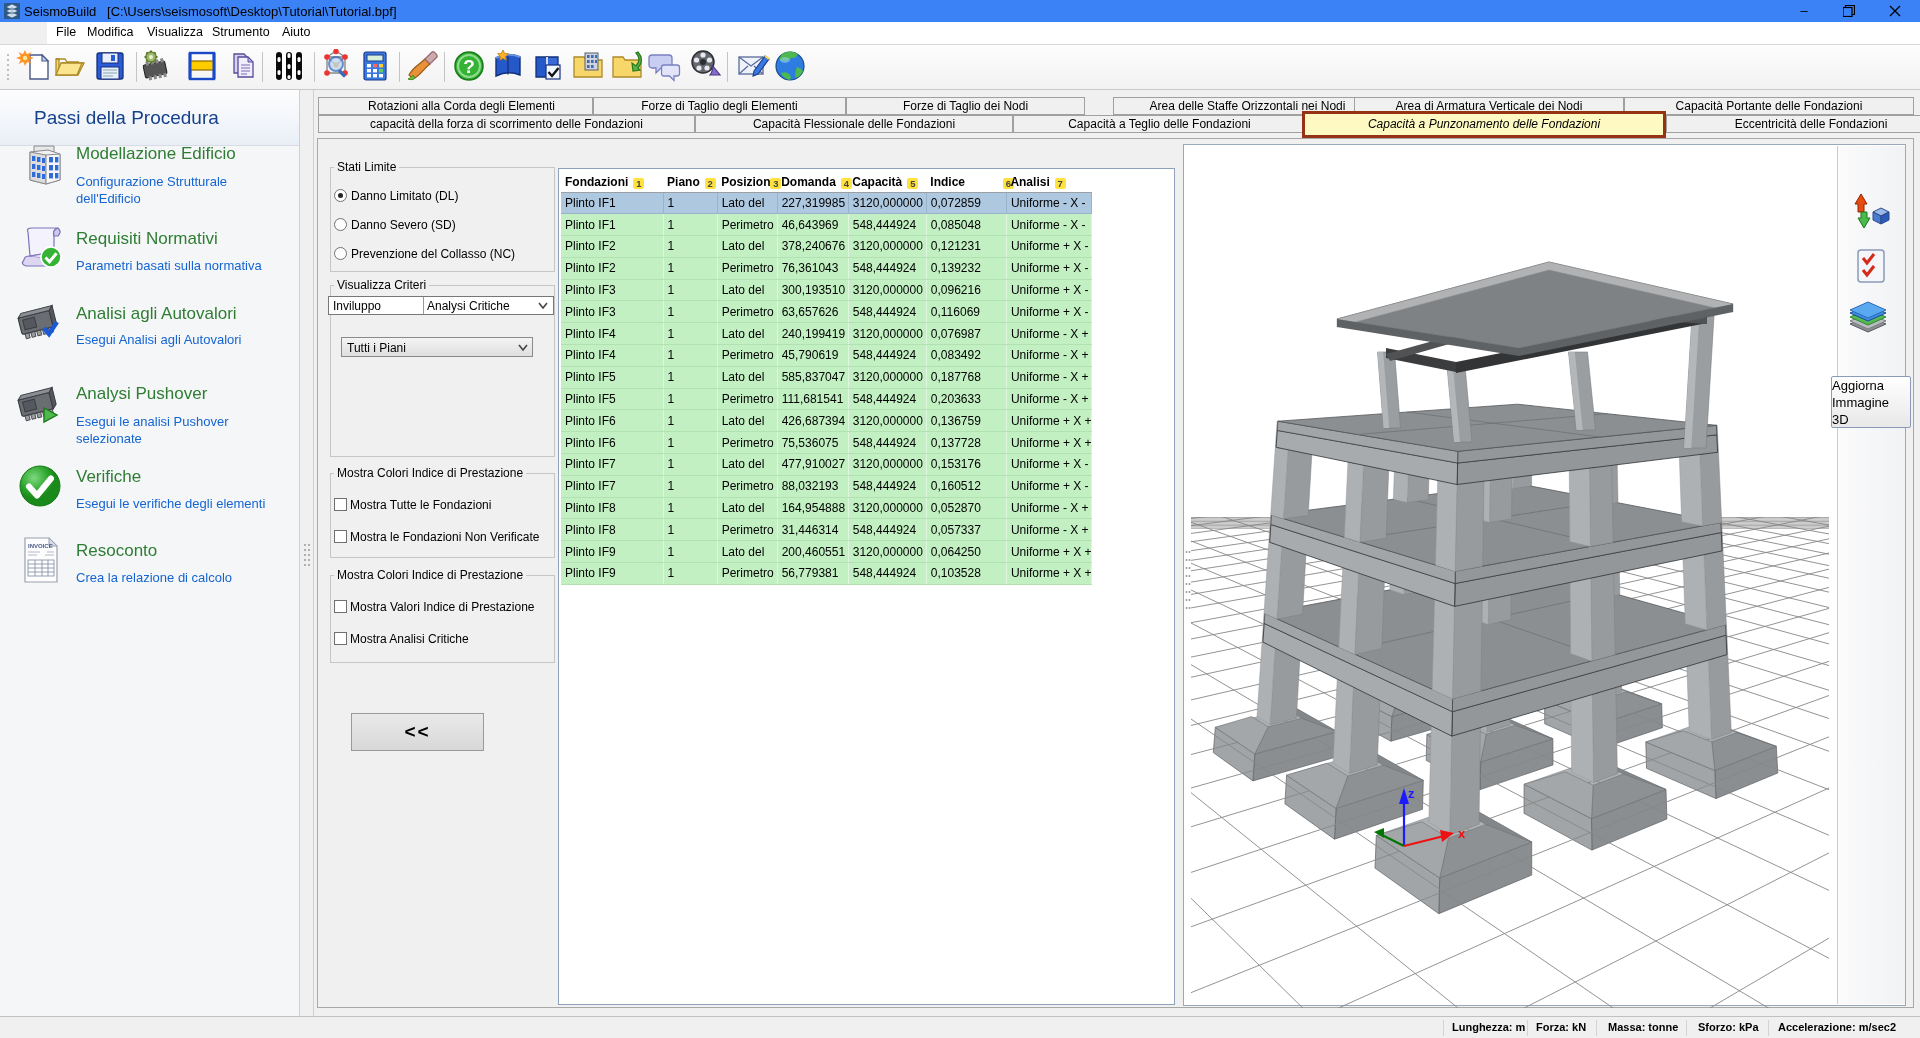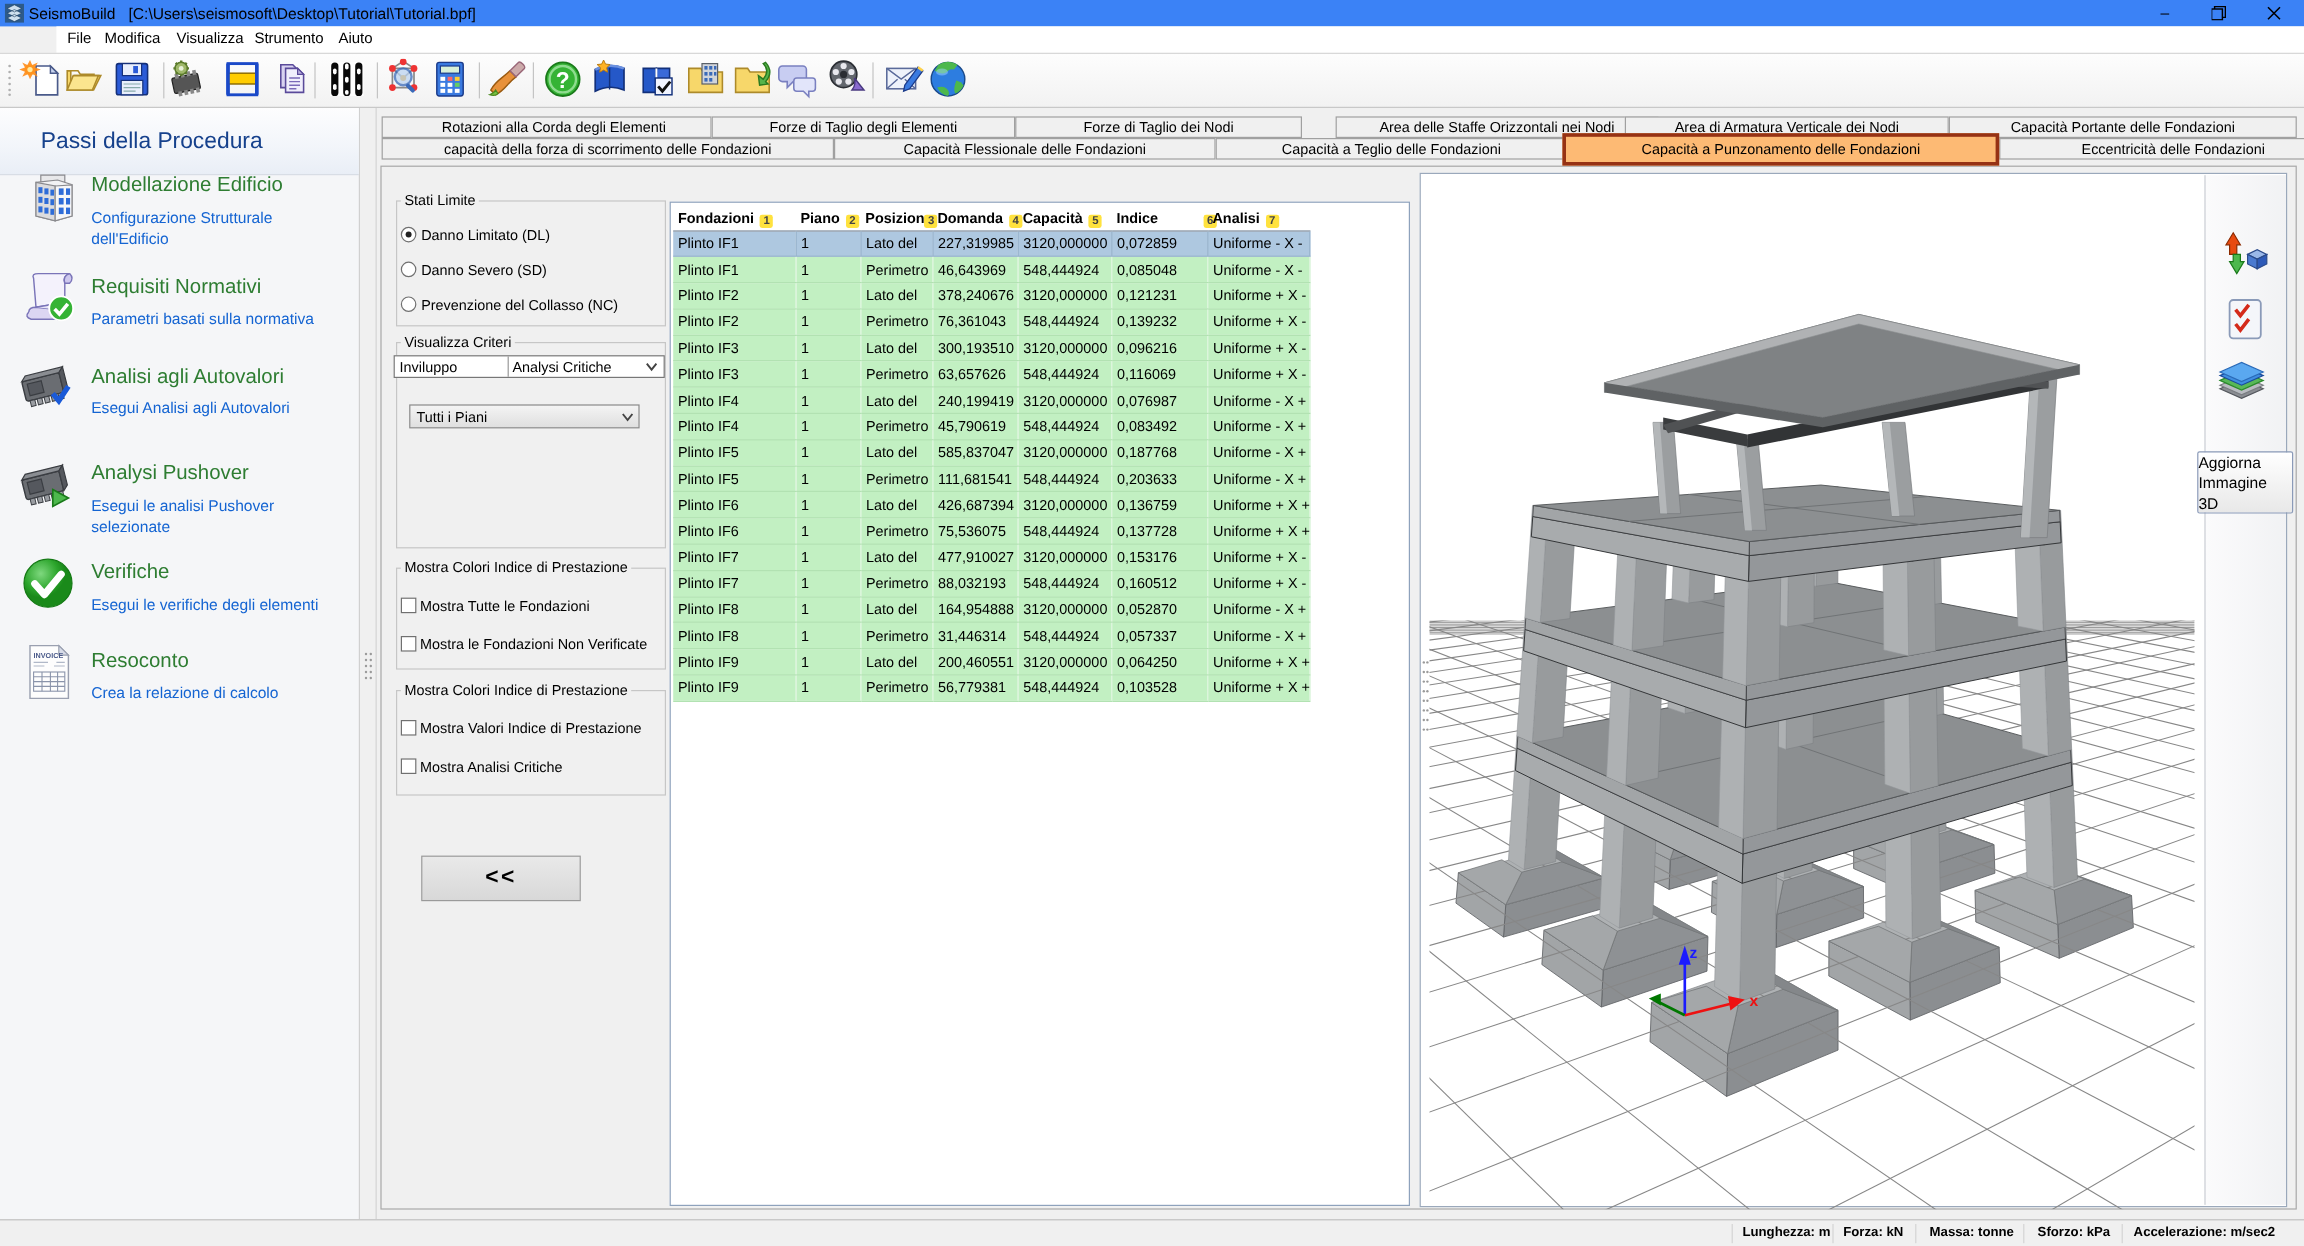--- a/index.html
+++ b/index.html
@@ -12,21 +12,21 @@
 
 #leftpanel { left:0; top:90px; width:300px; height:926px; background:#f5f6f8; border-right:1px solid #d0d0d0; }
 #lp-head { position:absolute; left:0; top:0; width:100%; height:56px; background:linear-gradient(180deg,#fdfdfe 0%,#f2f5fa 60%,#e9eef6 100%); border-bottom:1px solid #d8dde5; }
 #lp-head div { position:absolute; left:34px; top:17px; font-size:19px; color:#16418c; }
 .lp-title { position:absolute; font-size:17px; color:#2e7d32; }
 .lp-sub { position:absolute; font-size:13px; color:#1464d2; line-height:17px; }
 
 #splitter { left:300px; top:90px; width:14px; height:926px; background:#f0f0f0; border-right:1px solid #d0d0d0; }
 
 .tab { position:absolute; height:18px; background:#f0f0f0; border:1px solid #a0a0a0; font-size:12px; text-align:center; line-height:16px; color:#000; }
-.seltab { background:#fdba74; border:3px solid #963214; height:27px; top:111px!important; line-height:21px; font-weight:normal; z-index:5; }
+.seltab { background:#fef9c3; border:3px solid #963214; height:27px; top:111px!important; line-height:21px; font-weight:normal; z-index:5;font-style:italic; }
 
 #mainbg { left:314px; top:90px; width:1606px; height:926px; background:#f0f0f0; }
 #contbox { left:317px; top:138px; width:1597px; height:870px; background:#f0f0f0; border:1px solid #a8a8a8; }
 #tablebox { left:558px; top:168px; width:617px; height:837px; background:#ffffff; border:1px solid #8ea2bc; }
 #view3dbox { left:1183px; top:144px; width:723px; height:862px; background:#ffffff; border:1px solid #9aa8bb; }
 #svg3d { left:1191px; top:152px; width:638px; height:856px; overflow:hidden; }
 #rightstrip { left:1837px; top:146px; width:68px; height:858px; background:linear-gradient(90deg,#fbfbfc,#f1f2f4); border-left:1px solid #c8ccd2; }
 
 .grpbox { position:absolute; border:1px solid #c6c6c6; }
 .grplabel { position:absolute; font-size:12px; color:#000; background:#f0f0f0; padding:0 3px; }

